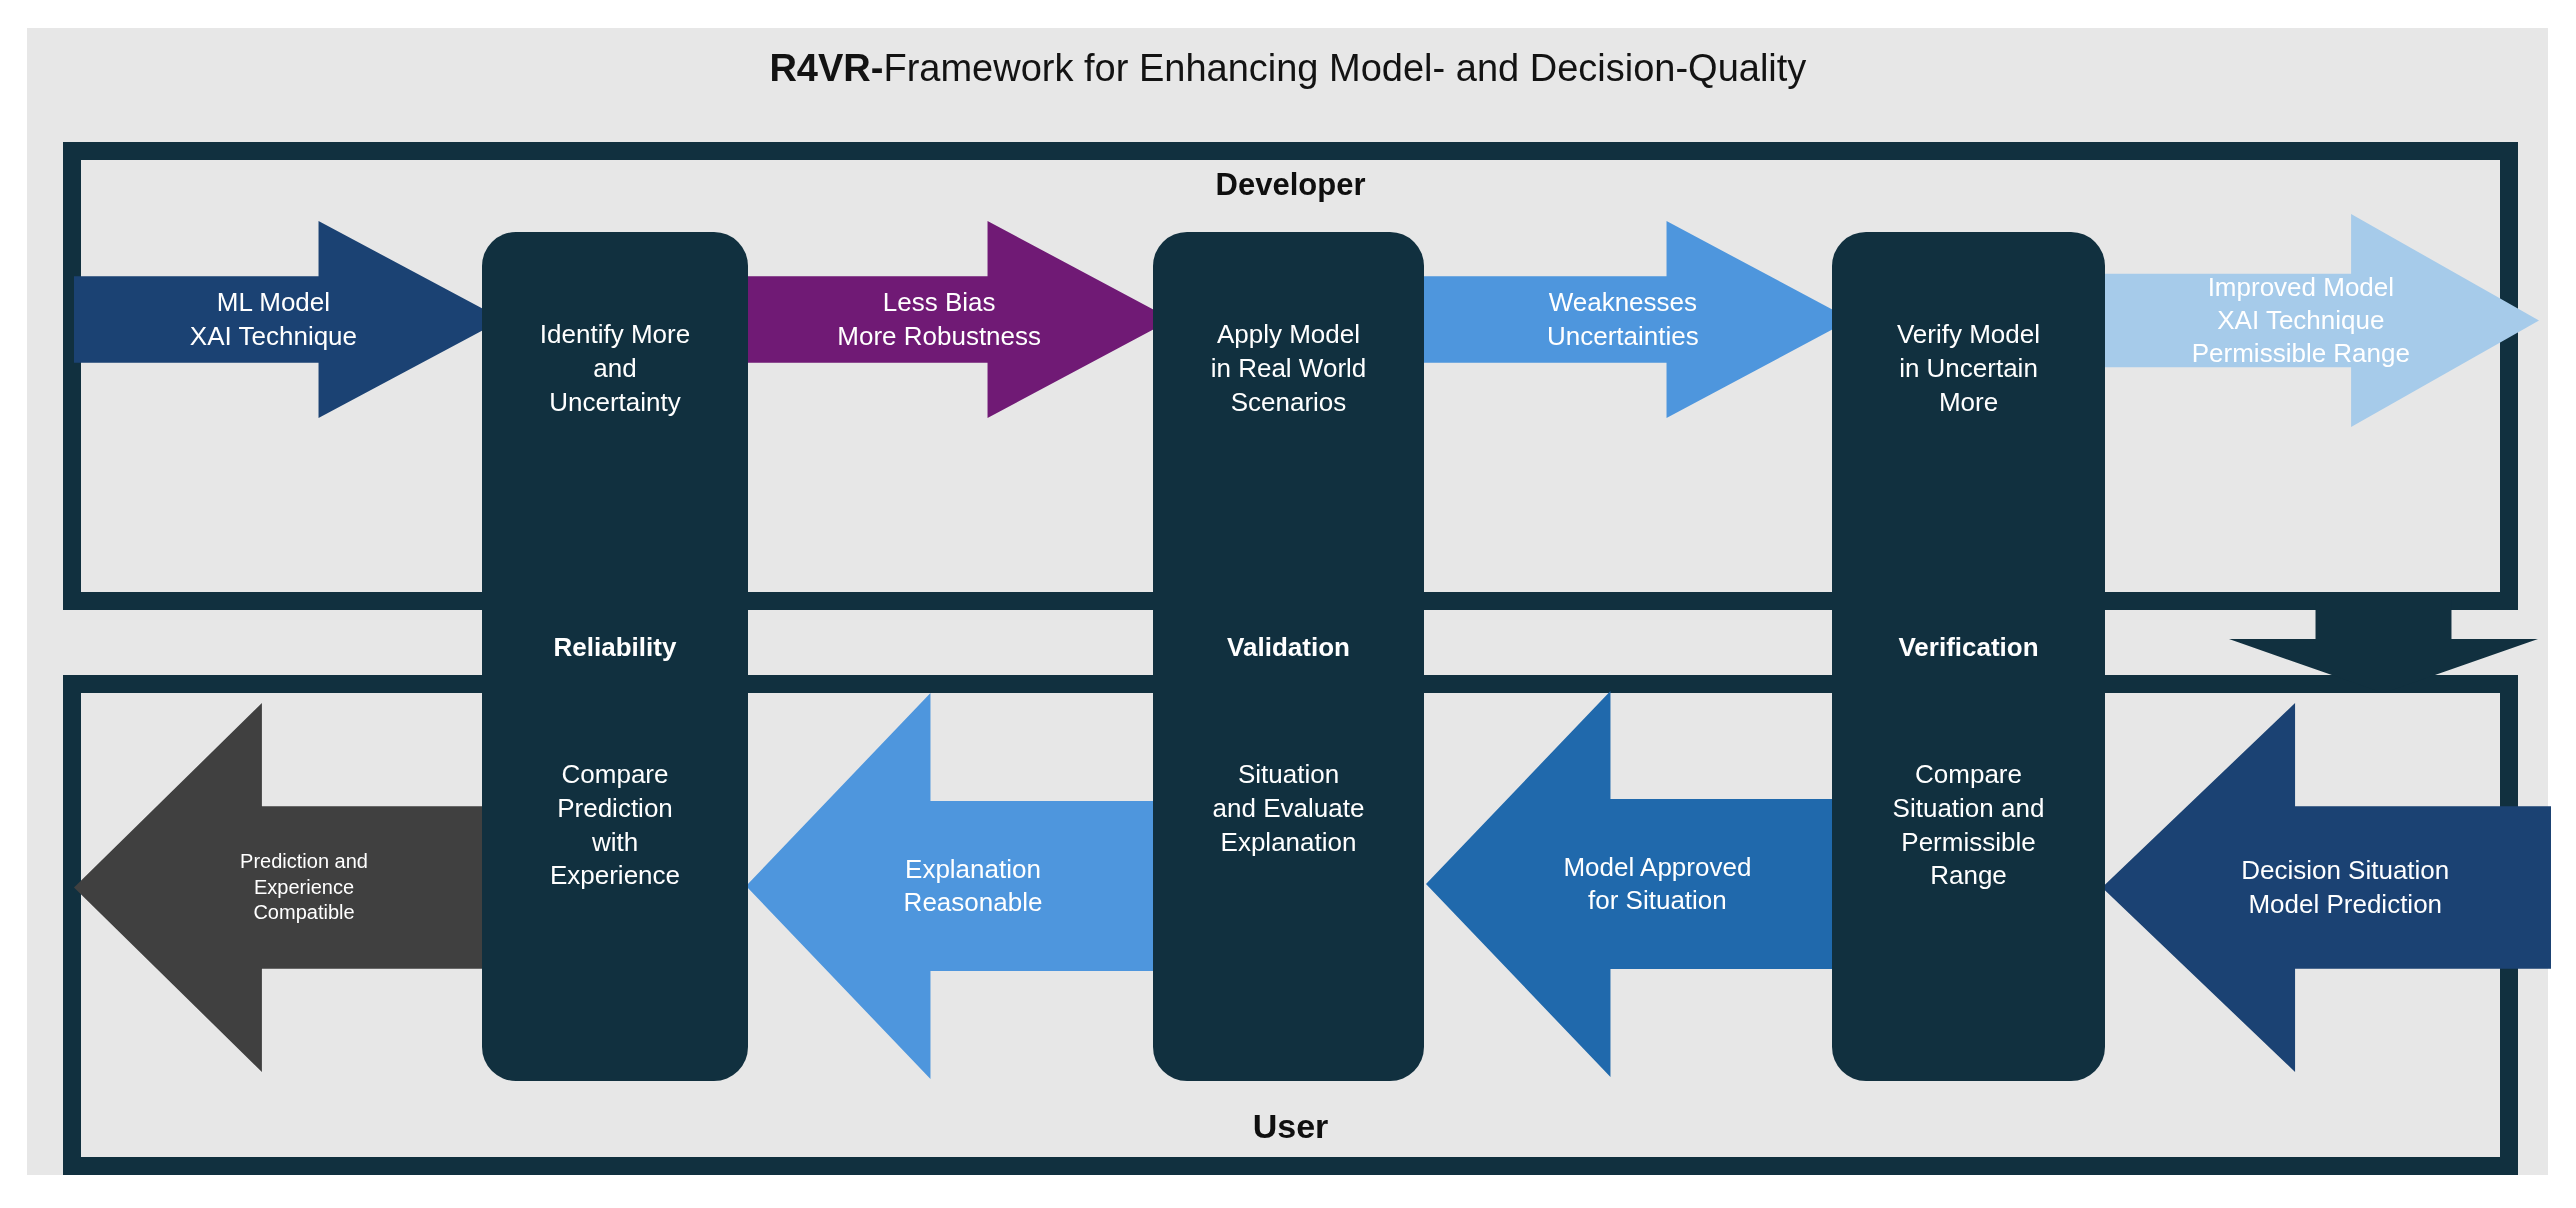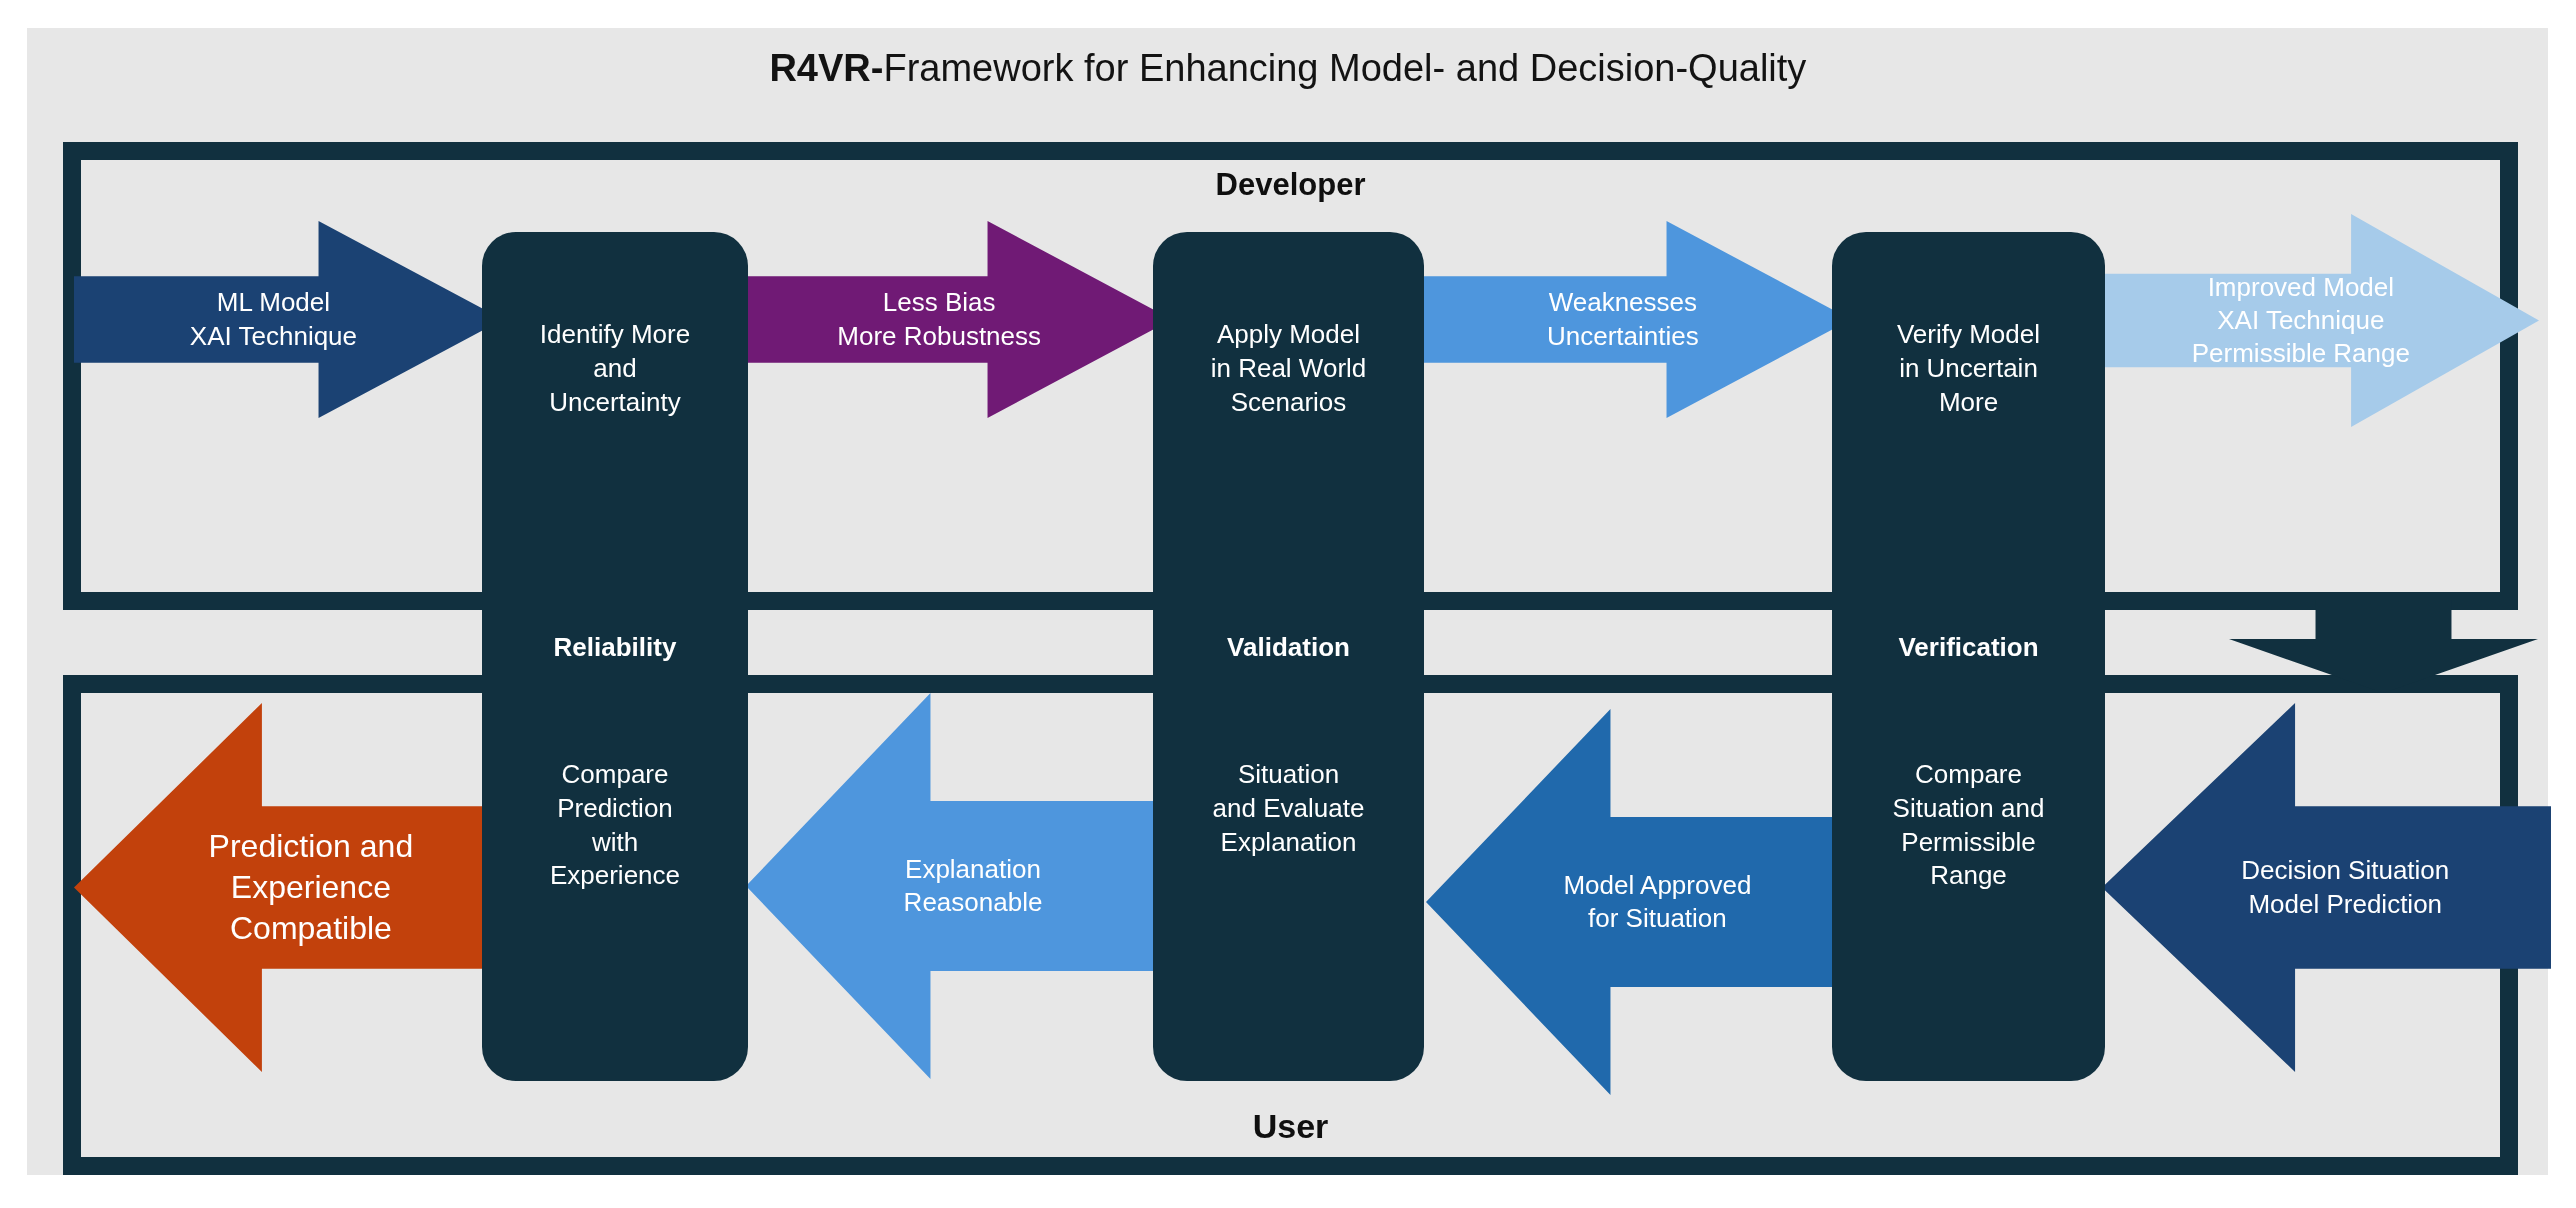--- a/index.html
+++ b/index.html
@@ -139,36 +139,36 @@
   </div>
 
   <div class="arrow arrow-right" style="left:2102px; top:214px; width:437px; height:213px; background:#a6cbea; font-size:26px;">
     <div class="txt">
       <div>Improved Model</div>
       <div>XAI Technique</div>
       <div>Permissible Range</div>
     </div>
   </div>
 
-  <div class="arrow arrow-left" style="left:74px; top:703px; width:437px; height:369px; background:#c2410c; font-size:32px;justify-content:center;">
+  <div class="arrow arrow-left" style="left:74px; top:703px; width:437px; height:369px; background:#404040; font-size:20px;justify-content:center;">
     <div class="txt">
       <div>Prediction and</div>
       <div>Experience</div>
       <div>Compatible</div>
     </div>
   </div>
 
   <div class="arrow arrow-left" style="left:746px; top:693px; width:429px; height:386px; background:#4e96dd; font-size:26px;">
     <div class="txt">
       <div>Explanation</div>
       <div>Reasonable</div>
     </div>
   </div>
 
-  <div class="arrow arrow-left" style="left:1426px; top:709px; width:429px; height:386px; background:#2069ac; font-size:26px;">
+  <div class="arrow arrow-left" style="left:1426px; top:691px; width:429px; height:386px; background:#2069ac; font-size:26px;">
     <div class="txt">
       <div>Model Approved</div>
       <div>for Situation</div>
     </div>
   </div>
 
   <div class="arrow arrow-left" style="left:2102px; top:703px; width:449px; height:369px; background:#1b4273; font-size:26px;">
     <div class="txt">
       <div>Decision Situation</div>
       <div>Model Prediction</div>

